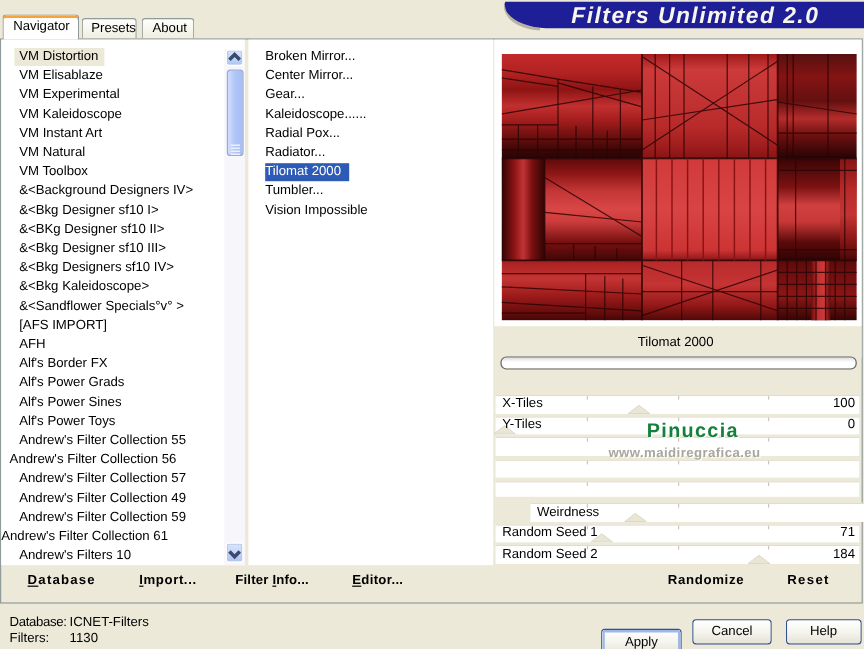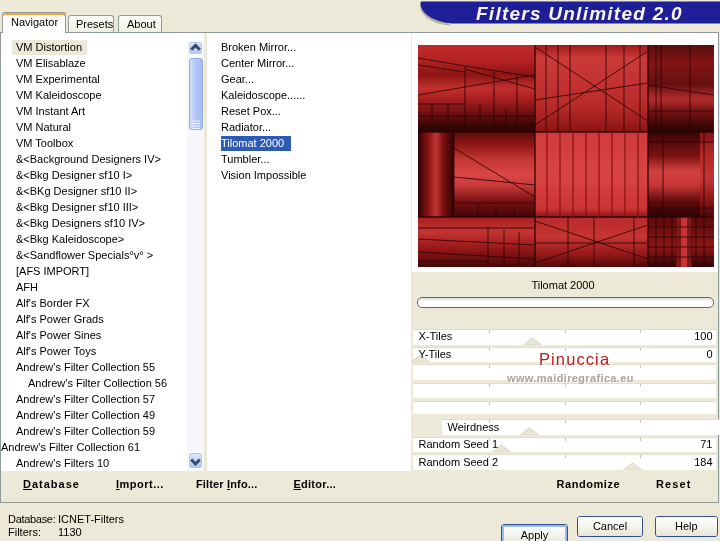--- a/index.html
+++ b/index.html
@@ -51,21 +51,21 @@
         <div class="li" style="padding-left:15px">&amp;&lt;Bkg Designers sf10 IV&gt;</div>
         <div class="li" style="padding-left:15px">&amp;&lt;Bkg Kaleidoscope&gt;</div>
         <div class="li" style="padding-left:15px">&amp;&lt;Sandflower Specials°v° &gt;</div>
         <div class="li" style="padding-left:15px">[AFS IMPORT]</div>
         <div class="li" style="padding-left:15px">AFH</div>
         <div class="li" style="padding-left:15px">Alf's Border FX</div>
         <div class="li" style="padding-left:15px">Alf's Power Grads</div>
         <div class="li" style="padding-left:15px">Alf's Power Sines</div>
         <div class="li" style="padding-left:15px">Alf's Power Toys</div>
         <div class="li" style="padding-left:15px">Andrew's Filter Collection 55</div>
-        <div class="li" style="padding-left:27px">Andrew's Filter Collection 56</div>
+        <div class="li" style="padding-left:7px">Andrew's Filter Collection 56</div>
         <div class="li" style="padding-left:15px">Andrew's Filter Collection 57</div>
         <div class="li" style="padding-left:15px">Andrew's Filter Collection 49</div>
         <div class="li" style="padding-left:15px">Andrew's Filter Collection 59</div>
         <div class="li" style="">Andrew's Filter Collection 61</div>
         <div class="li" style="padding-left:15px">Andrew's Filters 10</div>
       </div>
 
     <div class="abs" style="left:11px;top:7.9px;width:75px;height:15px;background:#ece9d8;z-index:1;"></div>
 
     <div class="abs" style="left:186px;top:8px;width:17px;height:430px;background:#f6f6fb;"></div>
@@ -90,21 +90,21 @@
          box-shadow:inset 0 0 0 1px #b7c7e8;"></div>
     <svg class="abs" style="left:187px;top:423.5px;" width="15" height="12" viewBox="0 0 15 12">
       <path d="M 3.2,3.6 L 7.5,8 L 11.8,3.6" fill="none" stroke="#39496f" stroke-width="2.9"></path>
     </svg>
 
     <div id="midlist" class="abs" style="left:206.5px;top:6.2px;width:200px;">
         <div class="li" style="padding-left:13.5px;">Broken Mirror...</div>
         <div class="li" style="padding-left:13.5px;">Center Mirror...</div>
         <div class="li" style="padding-left:13.5px;">Gear...</div>
         <div class="li" style="padding-left:13.5px;">Kaleidoscope......</div>
-        <div class="li" style="padding-left:13.5px;">Reset Pox...</div>
+        <div class="li" style="padding-left:13.5px;">Radial Pox...</div>
         <div class="li" style="padding-left:13.5px;">Radiator...</div>
         <div class="li" style="padding-left:13.5px;color:#fff;">Tilomat 2000</div>
         <div class="li" style="padding-left:13.5px;">Tumbler...</div>
         <div class="li" style="padding-left:13.5px;">Vision Impossible</div>
       </div>
     <div class="abs" style="left:219.5px;top:103.8px;width:70px;height:15.2px;background:#2d5ab4;z-index:1;"></div>
 
     <svg id="preview" class="abs" style="left:416.5px;top:12.2px;" width="296" height="222" viewBox="0 0 296 222">
         <defs>
           <linearGradient id="g11" x1="0" y1="0" x2="0" y2="1">
@@ -363,21 +363,21 @@
         </svg>
       </div>
 
     <div class="abs" style="left:22px;top:445.5px;font-weight:bold;letter-spacing:1px;"><span style="text-decoration:underline">D</span>atabase</div>
     <div class="abs" style="left:115px;top:445.5px;font-weight:bold;letter-spacing:0.5px;"><span style="text-decoration:underline">I</span>mport...</div>
     <div class="abs" style="left:195px;top:445.5px;font-weight:bold;letter-spacing:0.15px;">Filter <span style="text-decoration:underline">I</span>nfo...</div>
     <div class="abs" style="left:292.5px;top:445.5px;font-weight:bold;letter-spacing:0.25px;"><span style="text-decoration:underline">E</span>ditor...</div>
     <div class="abs" style="left:555.5px;top:445.5px;font-weight:bold;letter-spacing:0.55px;">Randomize</div>
     <div class="abs" style="left:655px;top:445.5px;font-weight:bold;letter-spacing:1.1px;">Reset</div>
 
-    <div class="abs" style="left:538px;top:317.5px;font-size:16.5px;font-weight:normal;color:#b91c1c;letter-spacing:1.1px;text-shadow:1px 1px 0 #ffffff;">Pinuccia</div>
+    <div class="abs" style="left:538px;top:317.5px;font-size:16.5px;font-weight:bold;color:#15803d;letter-spacing:1.1px;text-shadow:1px 1px 0 #ffffff;">Pinuccia</div>
     <div class="abs" style="left:506px;top:339px;font-size:11px;font-weight:bold;letter-spacing:0.35px;color:#a8a69d;text-shadow:1px 1px 0 #ffffff;">www.maidiregrafica.eu</div>
   </div>
 
   <div class="abs" style="left:8px;top:512.5px;letter-spacing:-0.3px;">Database:</div>
   <div class="abs" style="left:58px;top:512.5px;">ICNET-Filters</div>
   <div class="abs" style="left:8px;top:526px;">Filters:</div>
   <div class="abs" style="left:58px;top:526px;">1130</div>
 
   <div class="xpbtn abs" style="left:501px;top:524px;width:67px;">
     <div class="inner" style="box-shadow:inset 0 0 0 2px #9db9e9;">Apply</div>

